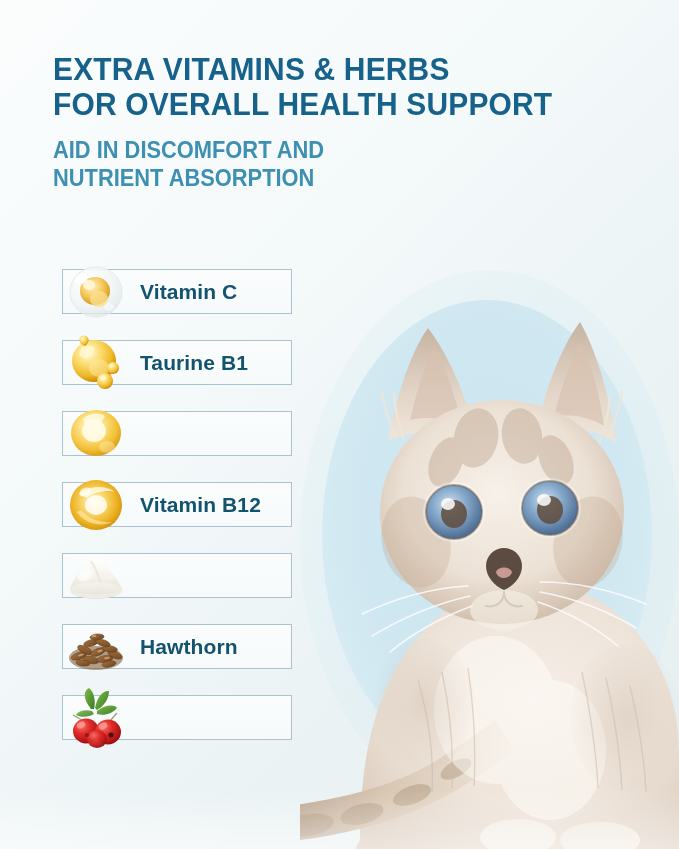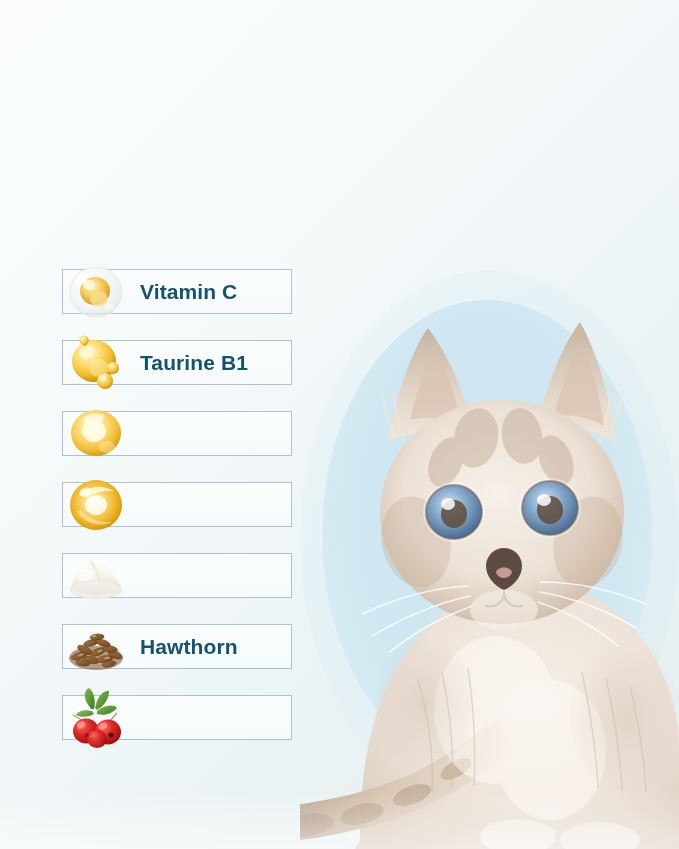--- a/index.html
+++ b/index.html
@@ -207,20 +207,26 @@
         <path d="M240 312 C274 318 306 330 336 348"></path>
         <path d="M238 322 C268 332 294 346 318 366"></path>
       </g>
 
       <ellipse cx="204" cy="330" rx="34" ry="20" fill="#f7f1e8" opacity=".6"></ellipse>
     </svg>
   </div>
 
   <div class="fade-bottom"></div>
 
+  <div class="head">
+    <div class="title">EXTRA VITAMINS &amp; HERBS
+FOR OVERALL HEALTH SUPPORT</div>
+    <div class="subtitle">AID IN DISCOMFORT AND
+NUTRIENT ABSORPTION</div>
+  </div>
 
   <div class="list">
 
     <div class="row">
       <div class="box"></div>
       <div class="icon">
         <svg viewBox="0 0 70 62" xmlns="http://www.w3.org/2000/svg">
           <defs>
             <radialGradient id="cOut" cx="38%" cy="32%" r="68%">
               <stop offset="0%" stop-color="#ffffff"></stop>
@@ -300,20 +306,21 @@
               <stop offset="100%" stop-color="#c98a06"></stop>
             </radialGradient>
           </defs>
           <ellipse cx="35" cy="31" rx="26" ry="25" fill="url(#b12G)"></ellipse>
           <path d="M18 20 C26 12 44 10 54 18 C48 16 34 17 26 24 Z" fill="#fffdf0" opacity=".75"></path>
           <path d="M16 38 C22 48 38 54 52 48 C42 49 28 46 20 36 Z" fill="#fff6d0" opacity=".5"></path>
           <ellipse cx="35" cy="31" rx="11" ry="10" fill="#fffef6" opacity=".85"></ellipse>
           <ellipse cx="24" cy="18" rx="6" ry="4" fill="#ffffff" opacity=".7" transform="rotate(-28 24 18)"></ellipse>
         </svg>
       </div>
+      <div class="label">Vitamin B12</div>
     </div>
 
     <div class="row">
       <div class="box"></div>
       <div class="icon">
         <svg viewBox="0 0 70 62" xmlns="http://www.w3.org/2000/svg">
           <defs>
             <linearGradient id="powG" x1="0" y1="0" x2="0" y2="1">
               <stop offset="0%" stop-color="#ffffff"></stop>
               <stop offset="55%" stop-color="#f4f2e9"></stop>

